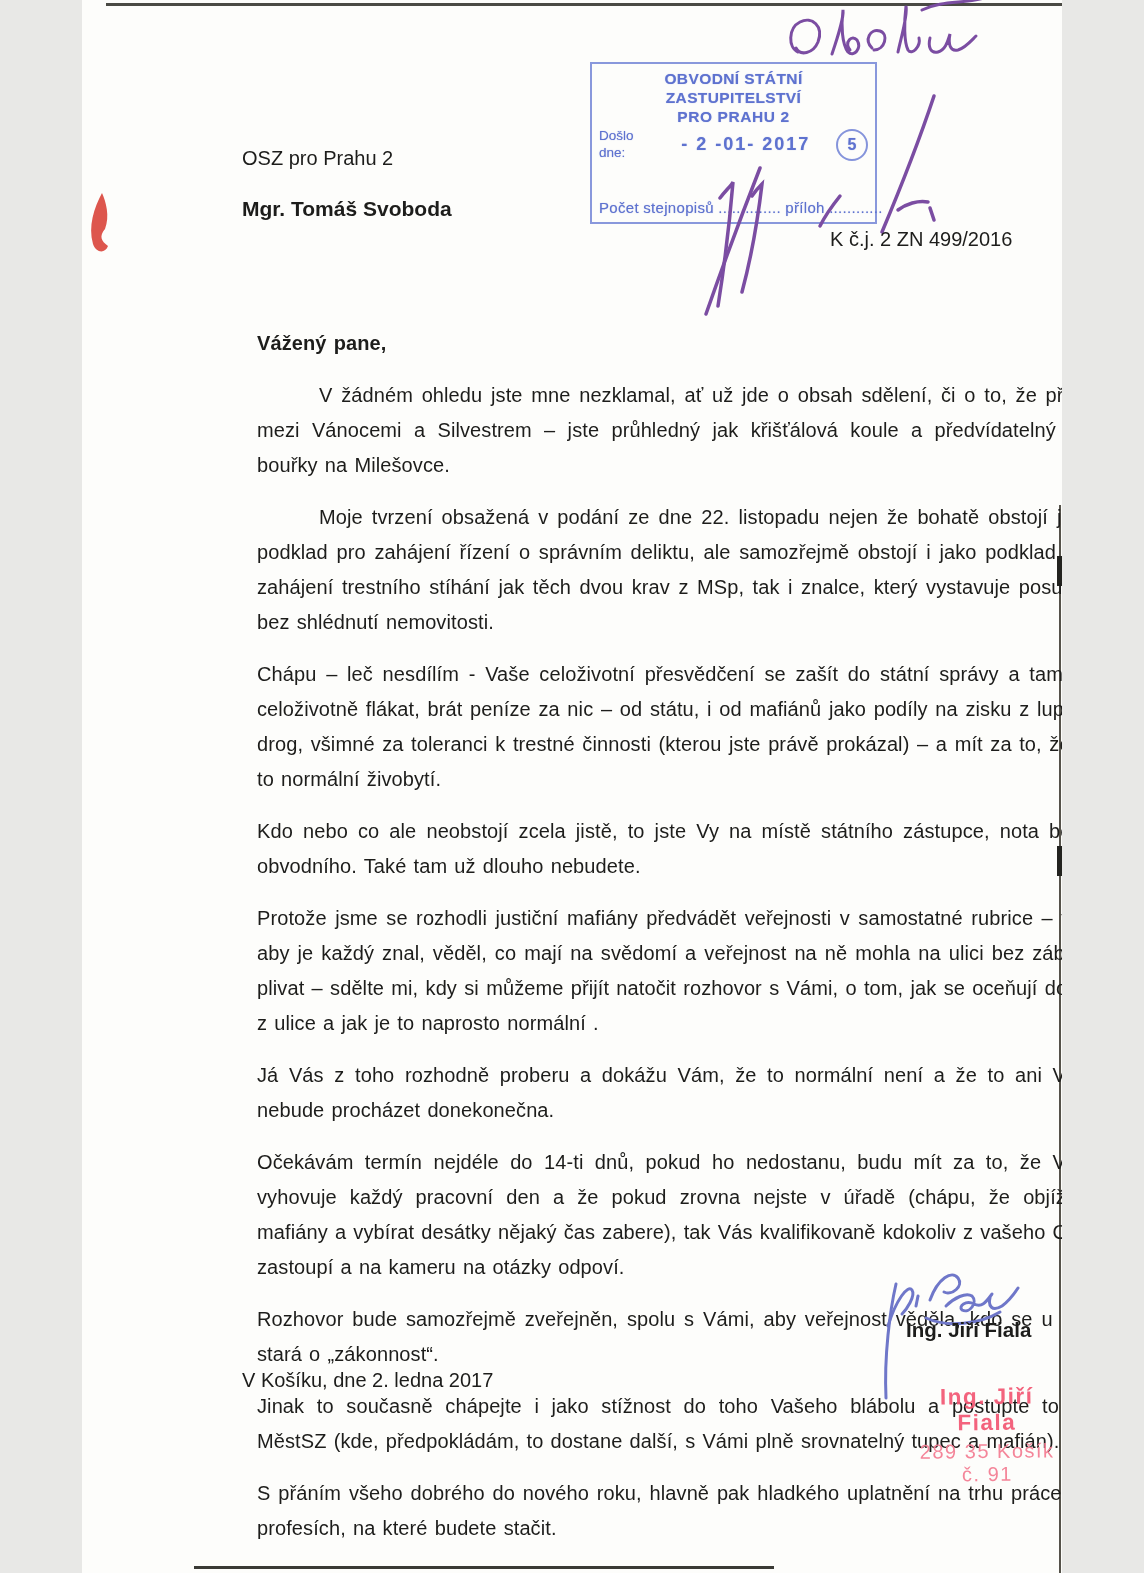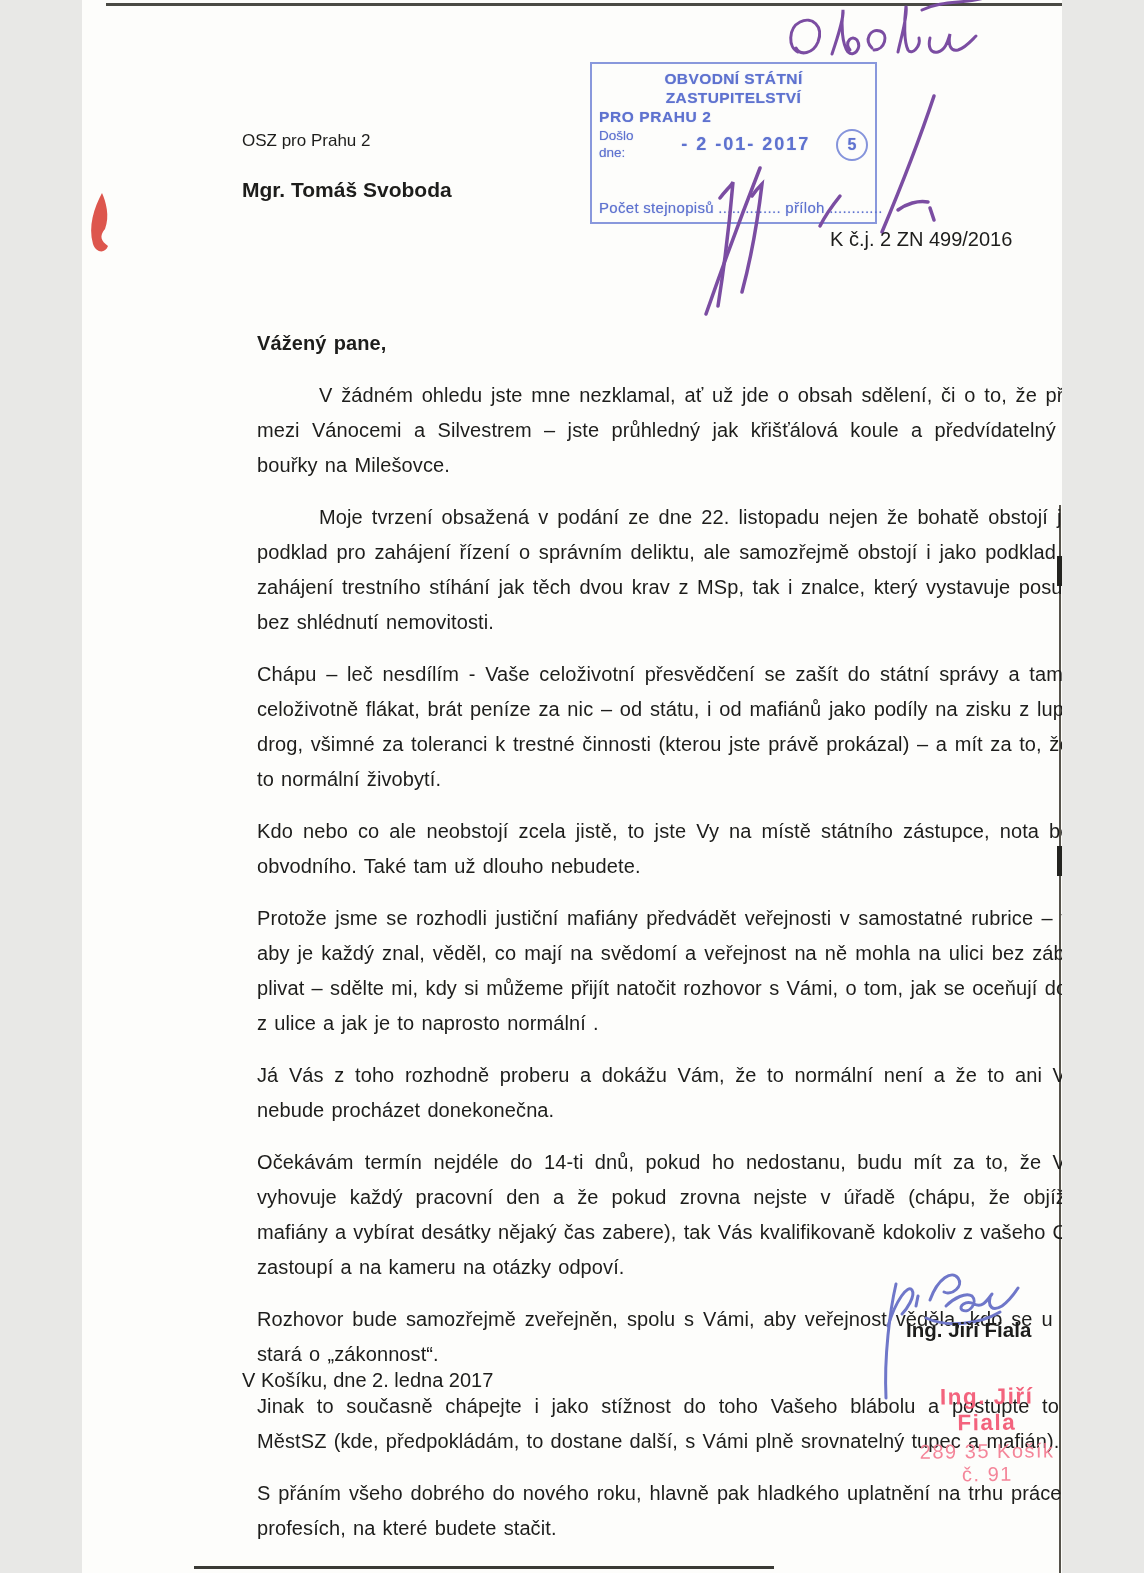--- a/index.html
+++ b/index.html
@@ -12,33 +12,33 @@
   .artifact{position:absolute;}
   .art-top{left:24px;top:3px;width:1120px;height:3px;background:#4a4a44;}
   .art-right-line{right:1px;top:505px;width:2px;height:1068px;background:#55524a;}
   .art-right-m1{right:0;top:556px;width:5px;height:30px;background:#23231f;}
   .art-right-m2{right:0;top:846px;width:5px;height:30px;background:#23231f;}
   .art-bottom{left:112px;top:1566px;width:580px;height:3px;background:#3a3a35;}
   .red-blob{left:6px;top:192px;width:26px;height:66px;}
 
   
   .recipient{position:absolute;left:160px;top:131px;}
-  .recipient-line1{font-size:17px;}
+  .recipient-line1{font-size:20px;margin-top:16px;}
   .recipient-line2{font-size:21px;font-weight:bold;margin-top:27px;}
 
   
   .stamp-box{
     position:absolute;left:508px;top:62px;width:287px;height:162px;
     border:2.5px solid rgba(92,112,208,0.72);
     color:#5e72cf;box-sizing:border-box;padding:5px 7px 6px 7px;
     display:flex;flex-direction:column;
     text-shadow:0 0 1px rgba(94,114,207,0.55);
   }
   .stamp-title{font-size:15.5px;font-weight:600;text-align:center;letter-spacing:.4px;line-height:1.25;}
-  .stamp-subtitle{font-size:15.5px;font-weight:600;letter-spacing:.6px;}
+  .stamp-subtitle{font-size:15.5px;font-weight:600;text-align:center;letter-spacing:.6px;}
   .stamp-midrow{display:flex;align-items:center;margin-top:2px;}
   .stamp-doslo{font-size:13.5px;line-height:1.25;white-space:pre-line;}
   .stamp-date{font-size:18px;font-weight:600;letter-spacing:2px;margin-left:22px;flex:1;text-align:center;}
   .stamp-circle{
     width:28px;height:28px;border:2px solid rgba(92,112,208,0.75);border-radius:50%;
     font-size:16px;font-weight:600;display:flex;align-items:center;justify-content:center;
     flex:0 0 auto;
   }
   .stamp-botrow{margin-top:auto;font-size:15px;letter-spacing:.3px;white-space:nowrap;}
 

